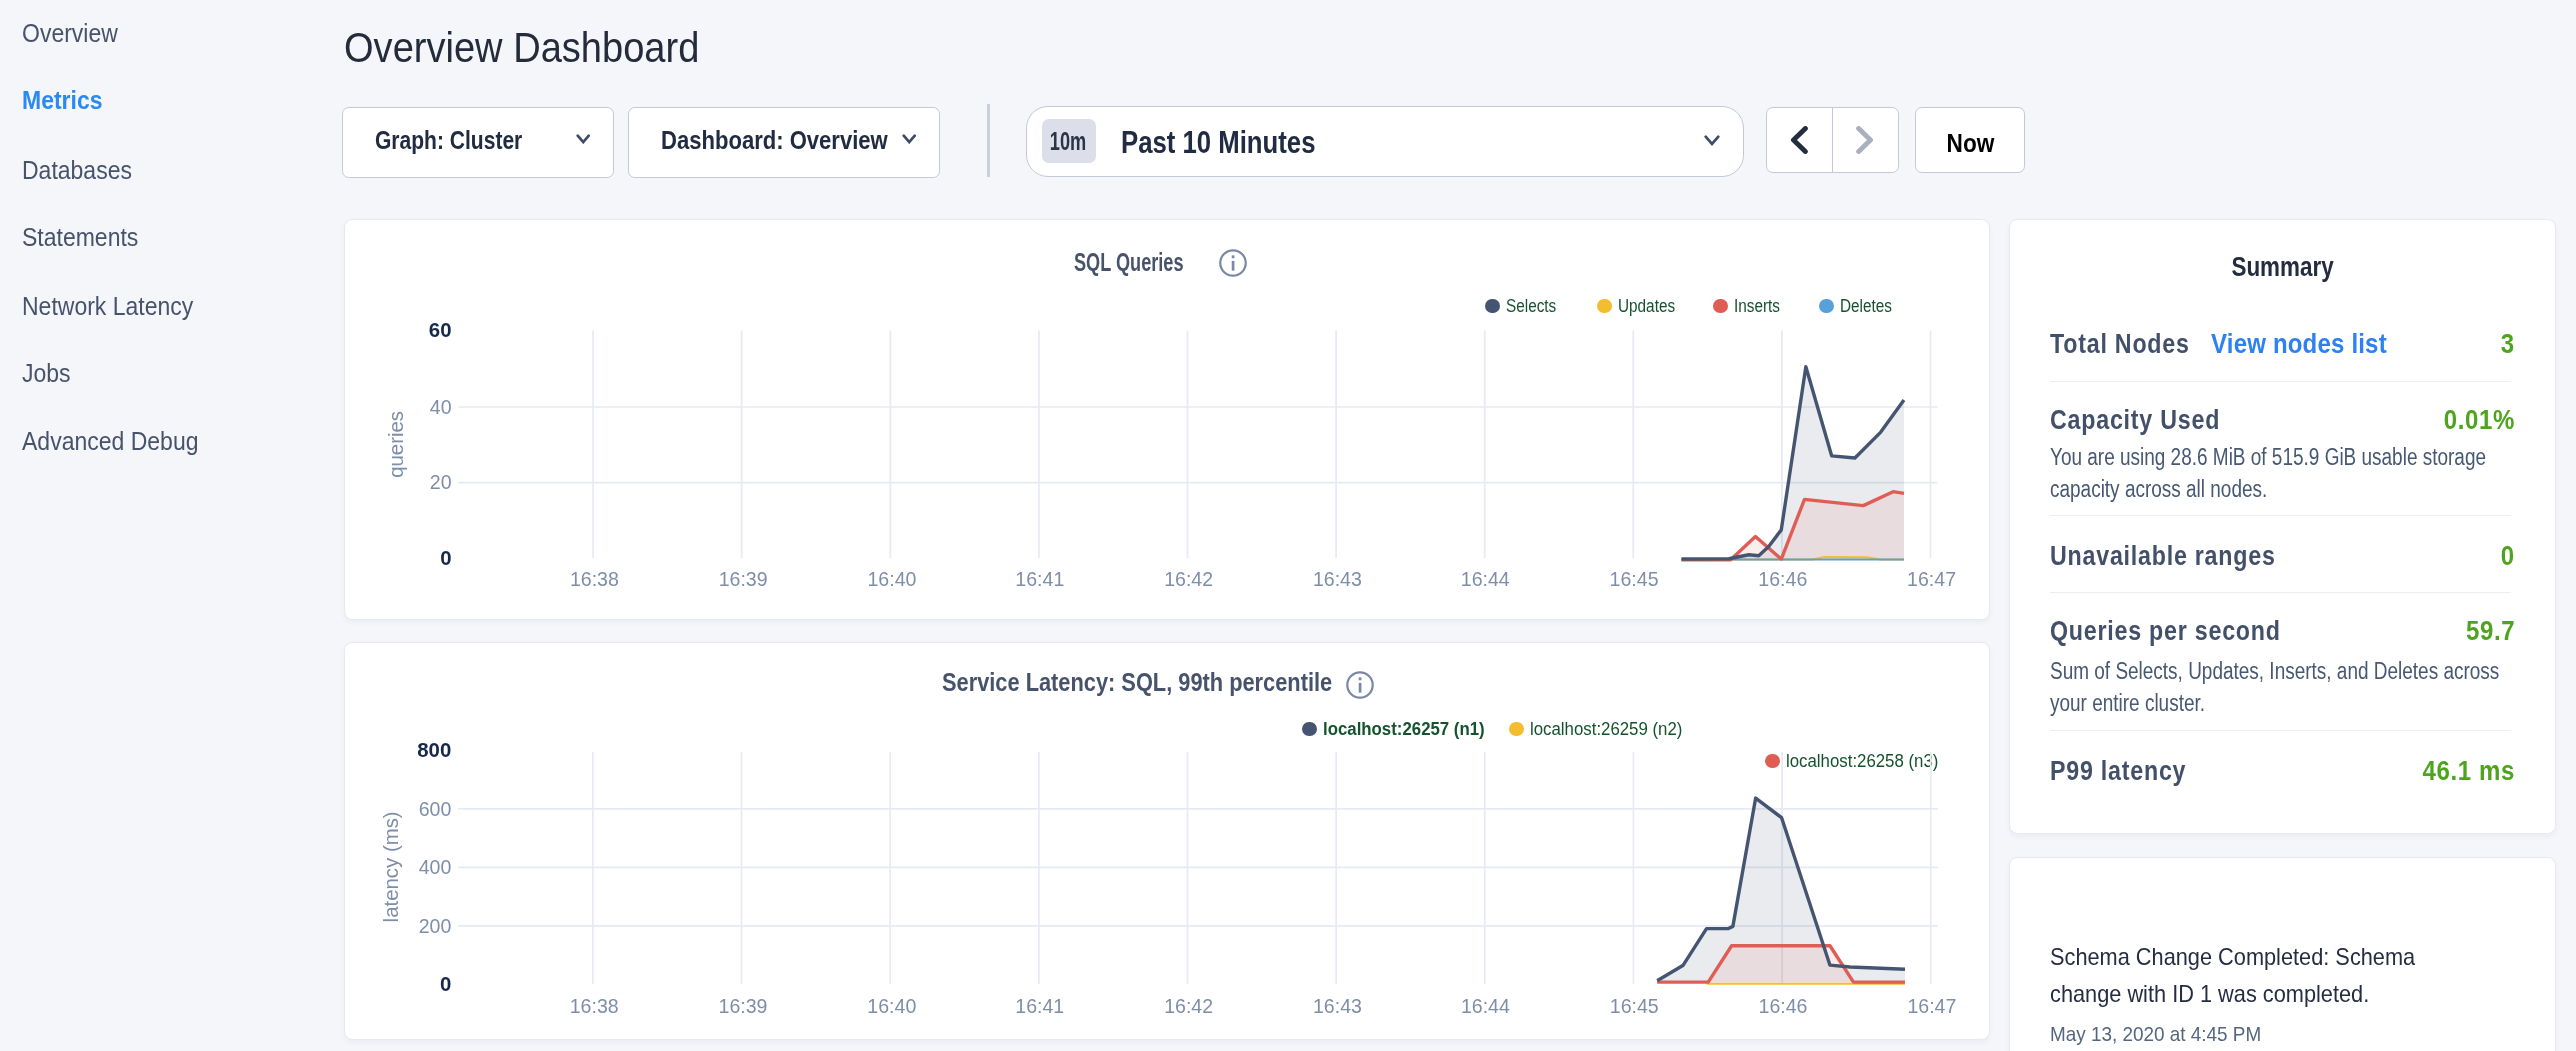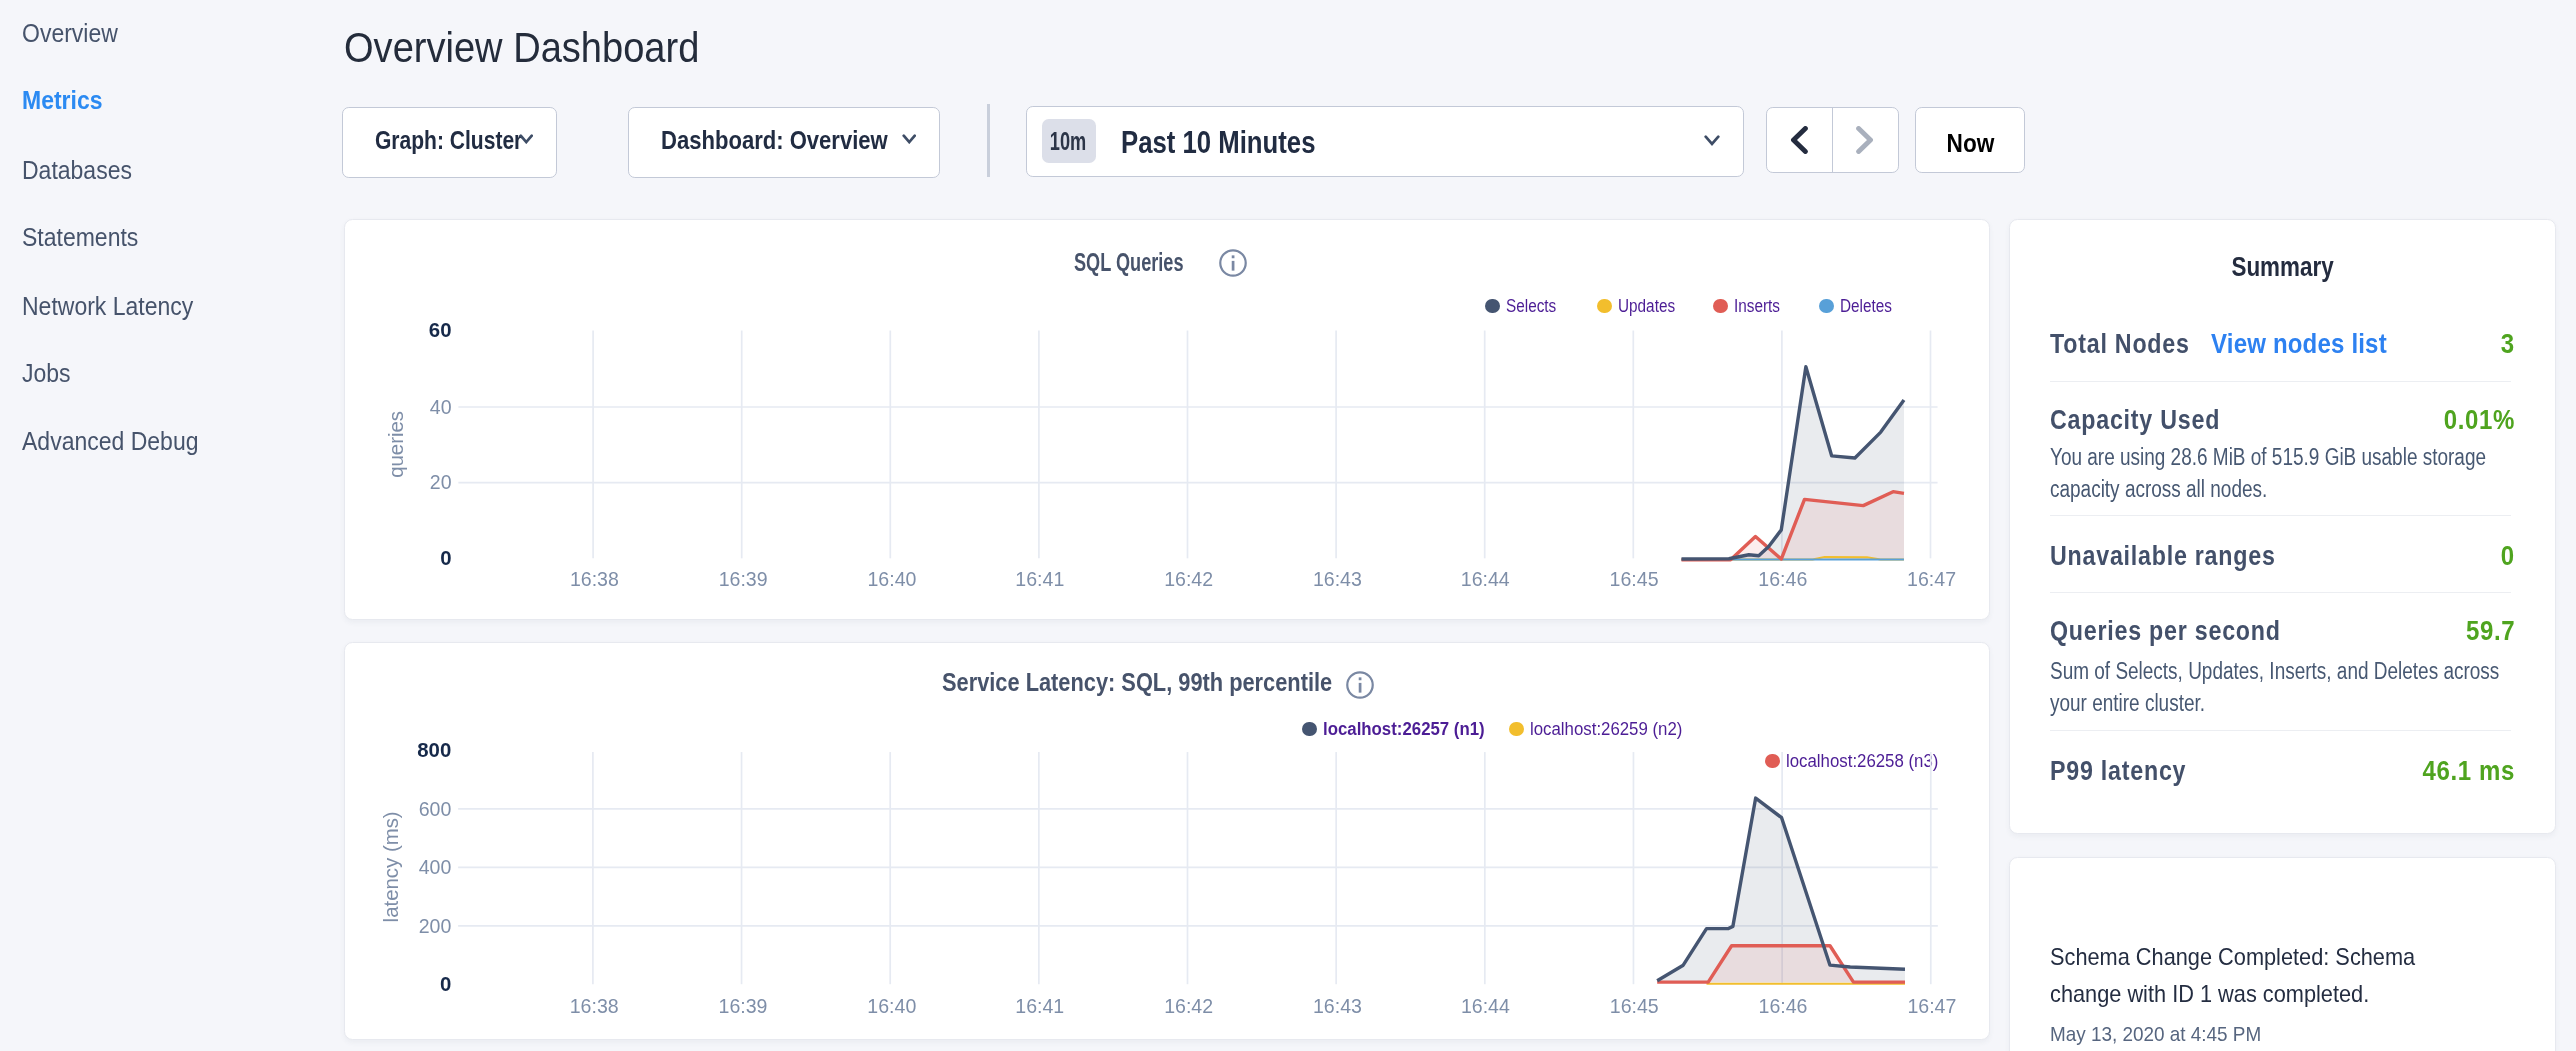--- a/index.html
+++ b/index.html
@@ -19,37 +19,37 @@
 
   
   h1 { position:absolute; left:344px; top:23px; font-size:43px; font-weight:400; color:#242c3b; white-space:nowrap; transform-origin:0 0; transform:scaleX(0.885); }
 
   
   .btn { position:absolute; background:#fff; border:1.7px solid #c3c9d7; border-radius:6.8px; }
   .dd  { top:107px; height:71px; }
   .lbl { position:absolute; font-size:25.5px; font-weight:bold; color:#212c42; white-space:nowrap; }
   .chev { position:absolute; }
   .divider { position:absolute; left:987px; top:104px; width:2.6px; height:73px; background:#c9cfdb; }
-  .timebox { left:1026px; top:106px; width:718px; height:71px; }
+  .timebox { left:1026px; top:106px; width:718px; height:71px;border-radius:22px; }
   .badge { position:absolute; left:14.5px; top:12px; width:54px; height:44px; background:#dcdfe9; border-radius:6.8px; font-size:26px; font-weight:bold; color:#2c3548; text-align:center; line-height:44px; }
   .arrowgrp { left:1766px; top:107px; width:133px; height:66px; display:flex; }
   .arrowgrp .half { width:50%; height:100%; display:flex; align-items:center; justify-content:center; }
   .arrowgrp .half:first-child { border-right:1.7px solid #c3c9d7; }
   .nowbtn { left:1915px; top:107px; width:110px; height:66px; text-align:center; line-height:70px; font-size:26px; font-weight:bold; color:#000000; }
 
   
   .card { position:absolute; background:#fff; border:1.7px solid #e7e9ef; border-radius:8.5px; box-shadow:0 2.6px 5.1px rgba(60,70,90,.05); }
   #chart1 { left:344px; top:219px; width:1646px; height:401px; }
   #chart2 { left:344px; top:642px; width:1646px; height:398px; }
   #summary { left:2009px; top:219px; width:547px; height:615px; }
   #events { left:2009px; top:857px; width:547px; height:340px; }
 
   .ctitle { position:absolute; font-size:25.5px; font-weight:bold; color:#47536b; white-space:nowrap; transform-origin:0 0; }
   .cico { position:absolute; }
-  .legend-item { position:absolute; display:flex; align-items:center; height:20.4px; font-size:18.7px; color:#4c1d95; }
+  .legend-item { position:absolute; display:flex; align-items:center; height:20.4px; font-size:18.7px; color:#14532d; }
   .legend-item .dot { width:14.5px; height:14.5px; border-radius:50%; margin-right:6.8px; flex:none; }
   .legend-item .tx { transform-origin:0 50%; transform:scaleX(0.82); white-space:nowrap; }
 
   
   .sumtitle { position:absolute; width:100%; text-align:center; font-size:27px; font-weight:bold; color:#242c3f; }
   .srow-label { position:absolute; left:40px; font-size:27px; font-weight:bold; color:#43506a; letter-spacing:0.9px; white-space:nowrap; transform-origin:0 0; transform:scaleX(0.86); }
   .srow-value { position:absolute; right:40px; font-size:27px; font-weight:bold; color:#4fa41f; letter-spacing:0.7px; white-space:nowrap; transform-origin:100% 0; transform:scaleX(0.89); }
   .slink { color:#2d81f1; }
   .sdesc { position:absolute; left:40px; font-size:23px; color:#475872; line-height:32px; white-space:nowrap; transform-origin:0 0; transform:scaleX(0.825); }
   .sep { position:absolute; left:40px; width:461px; border-top:1.7px solid #eceef2; }
@@ -62,21 +62,21 @@
     <div class="active" style="left:22px; top:86px;">Metrics</div>
     <div style="left:22px; top:156px;">Databases</div>
     <div style="left:22px; top:223px;">Statements</div>
     <div style="left:22px; top:292px;">Network Latency</div>
     <div style="left:22px; top:359px;">Jobs</div>
     <div style="left:22px; top:427px;">Advanced Debug</div>
   </div>
 
   <h1>Overview Dashboard</h1>
 
-  <div class="btn dd" style="left:342px; width:215px;">
+  <div class="btn dd" style="left:342px; width:272px;">
     <span class="lbl" style="left:32px; top:18px; transform-origin:0 0; transform:scaleX(0.825);">Graph: Cluster</span>
     <svg class="chev" style="right:23px; top:26px;" width="14.5" height="10.2" viewBox="0 0 17 12">
       <path d="M2 2 L8.5 9.5 L15 2" fill="none" stroke="#3e4d66" stroke-width="3.2" stroke-linecap="round"></path>
     </svg>
   </div>
   <div class="btn dd" style="left:628px; width:312px;padding-left:28px;">
     <span class="lbl" style="left:32px; top:18px; transform-origin:0 0; transform:scaleX(0.865);">Dashboard: Overview</span>
     <svg class="chev" style="right:23px; top:26px;" width="14.5" height="10.2" viewBox="0 0 17 12">
       <path d="M2 2 L8.5 9.5 L15 2" fill="none" stroke="#3e4d66" stroke-width="3.2" stroke-linecap="round"></path>
     </svg>

